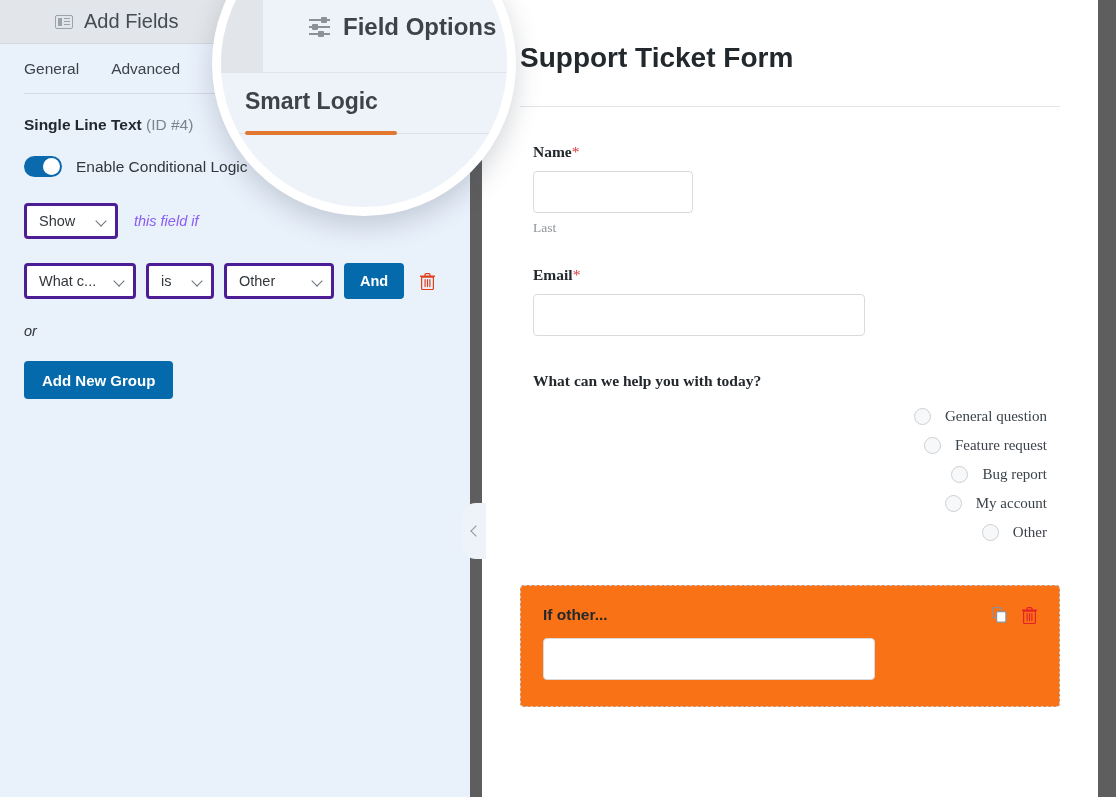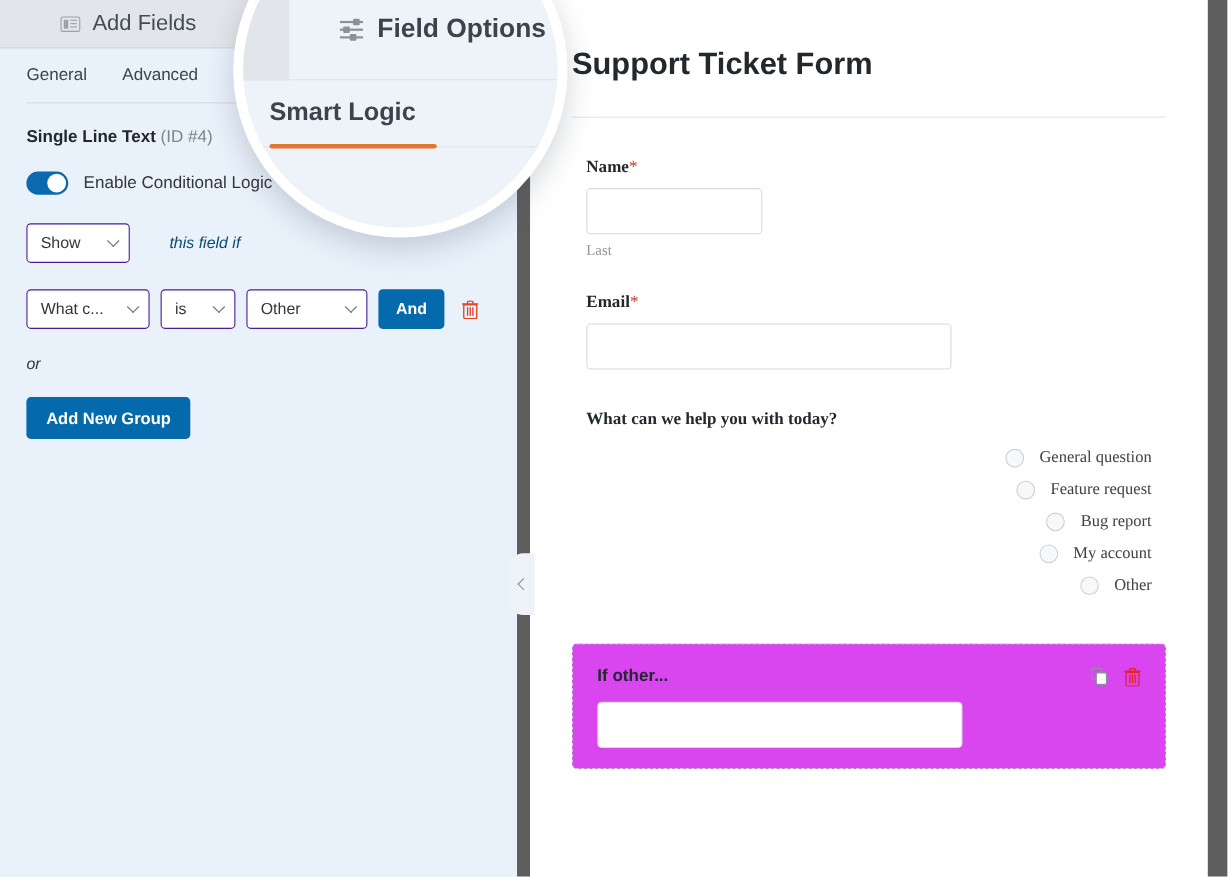--- a/index.html
+++ b/index.html
@@ -137,29 +137,28 @@
 
   .show-row {
     display: flex;
     align-items: center;
     gap: 16px;
     margin-bottom: 24px;
   }
   .this-field-if {
     font-size: 14.5px;
     font-style: italic;
-    color: #0c4a6e;
-    margin-left: 20px;
+    color: #8b5cf6;
   }
 
   .select {
     position: relative;
     height: 36px;
     background: #fff;
-    border: 1px solid #4c1d95;
+    border: 3px solid #4c1d95;
     border-radius: 4px;
     display: flex;
     align-items: center;
     padding: 0 28px 0 12px;
     font-size: 14.5px;
     color: #32373c;
     white-space: nowrap;
     overflow: hidden;
   }
   .select .chev {
@@ -305,23 +304,23 @@
     border-radius: 50%;
     background: #f7f8f9;
     flex: none;
   }
   .radio-label { font-size: 15px; color: #3c434a; }
 
   .highlight-box {
     margin: 0 38px;
     border: 1px dashed #c6cbd1;
     border-radius: 4px;
-    padding: 20px 22px 18px 22px;
-    position: relative;
-    background: #d946ef;
+    padding: 20px 22px 26px 22px;
+    position: relative;
+    background: #f97316;
   }
   .hl-head {
     display: flex;
     align-items: center;
     justify-content: space-between;
     margin-bottom: 14px;
   }
   .hl-label {
     font-size: 15.5px;
     font-weight: bold;

